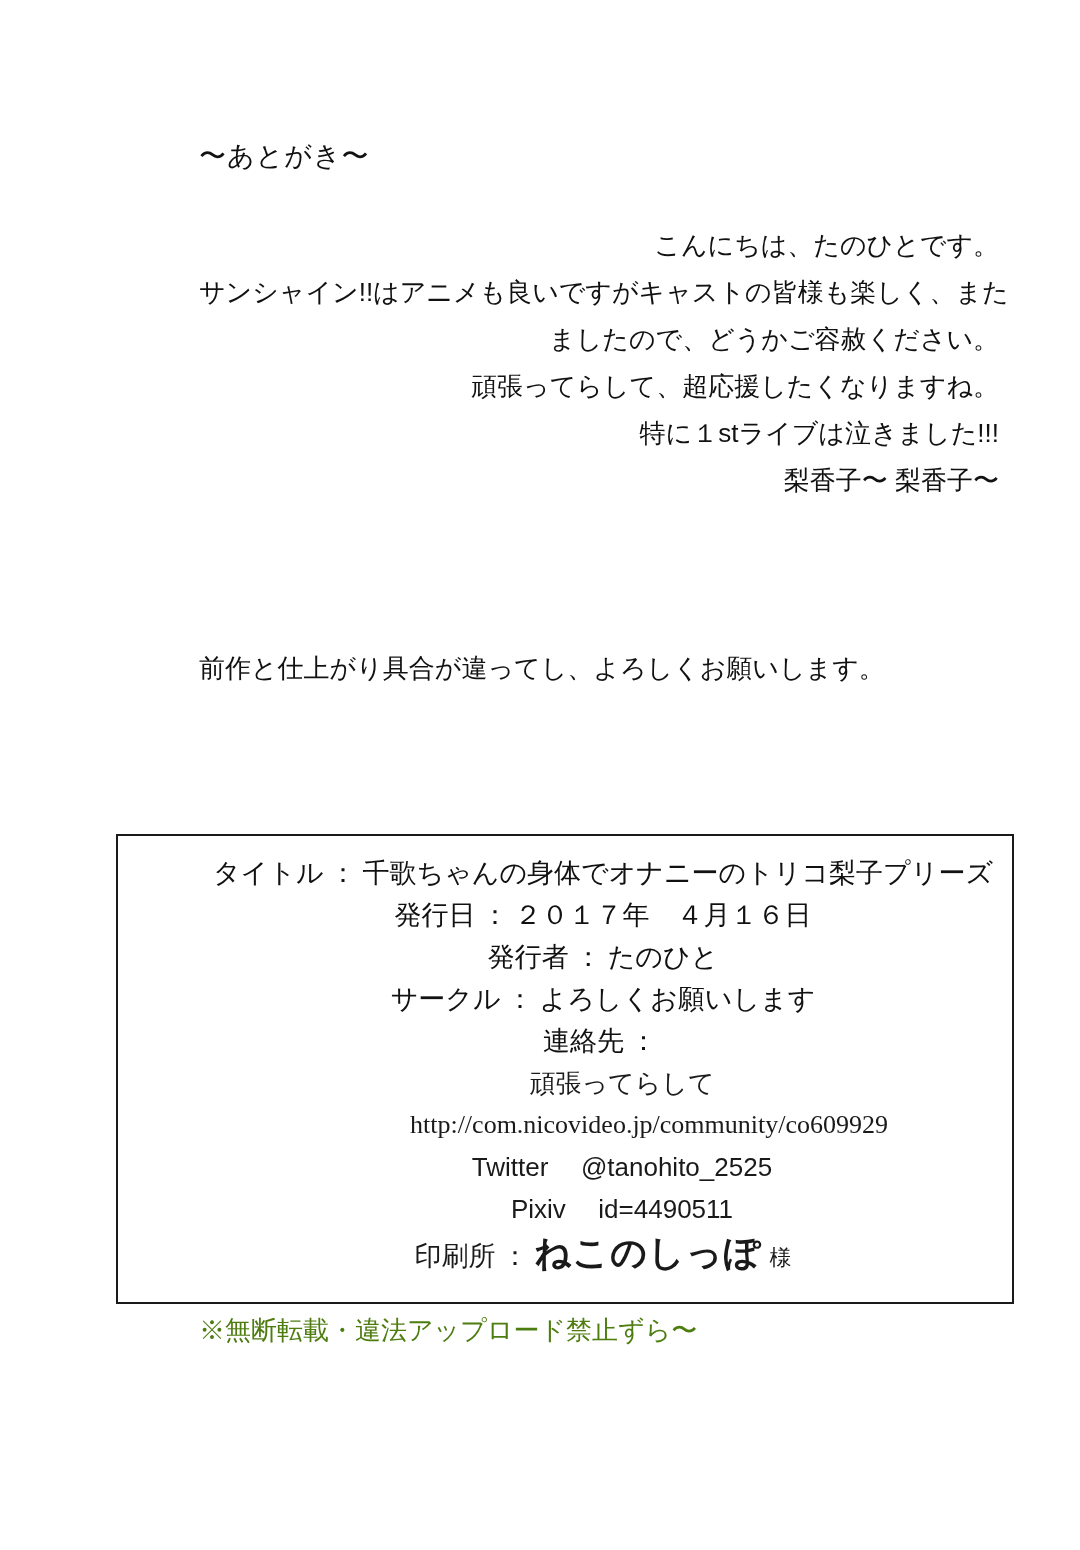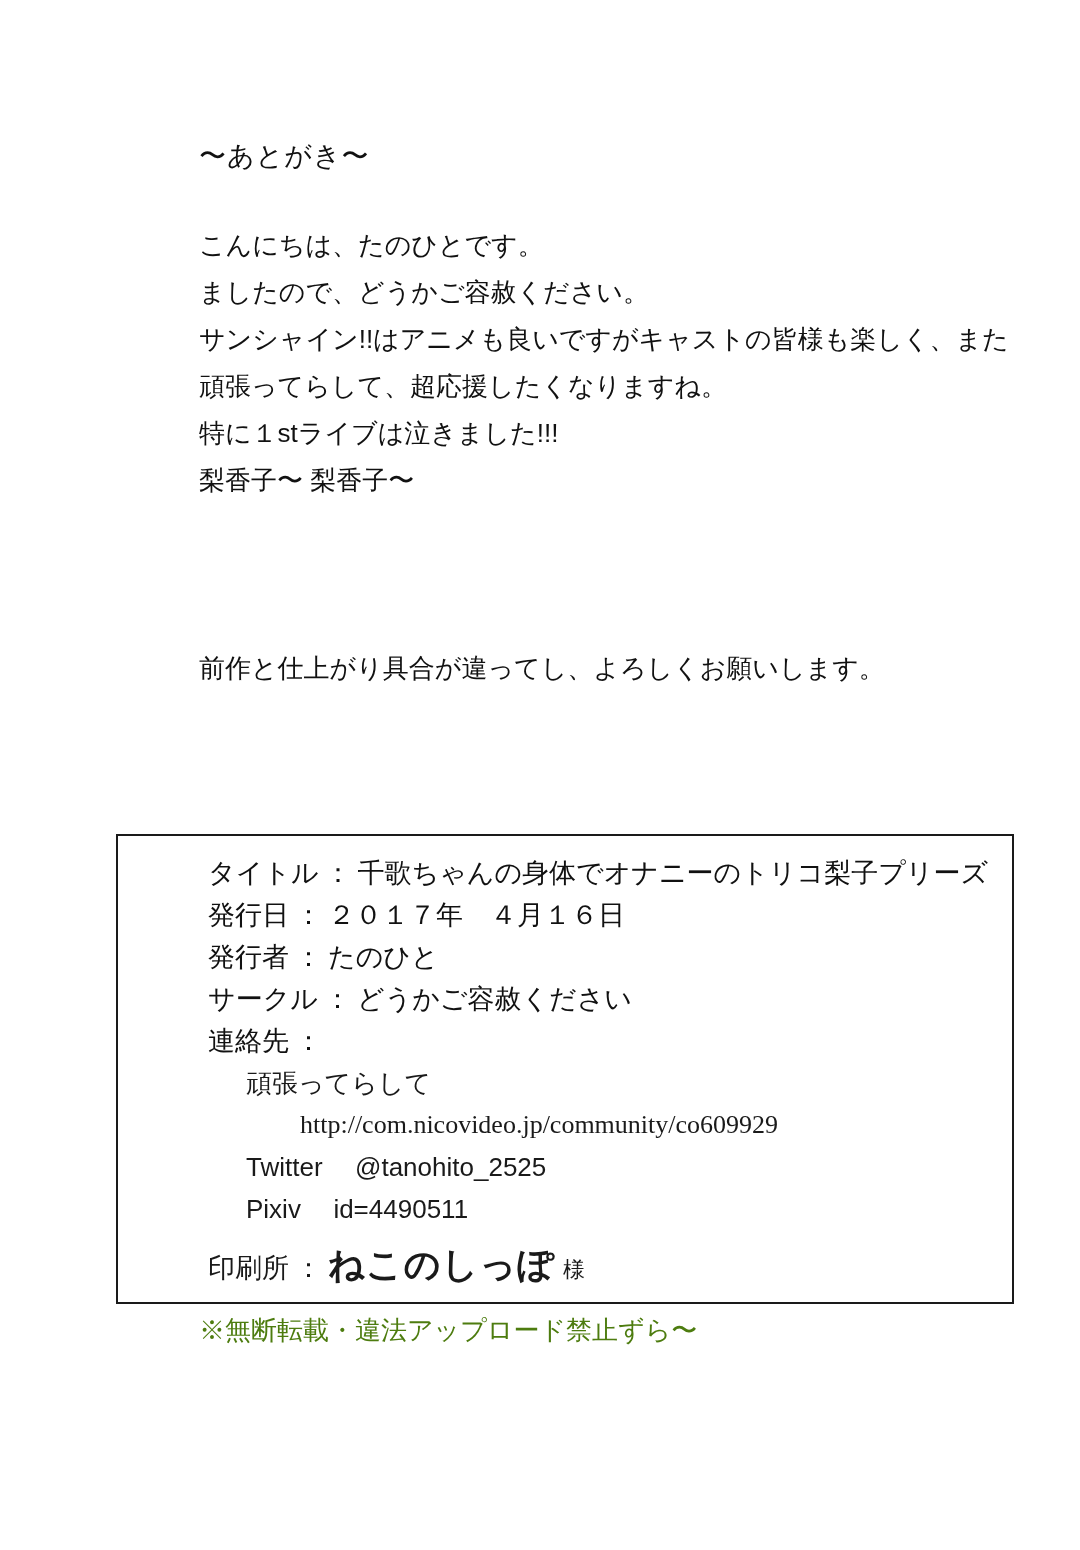--- a/index.html
+++ b/index.html
@@ -38,20 +38,21 @@
     position: absolute;
     left: 155px;
     top: 222px;
     width: 800px;
     font-size: 26px;
     line-height: 47px;
     color: #111;
   }
   .afterword-body .line {
     white-space: nowrap;
+    text-align: right;
   }
   .afterword-tail {
     position: absolute;
     left: 155px;
     top: 645px;
     width: 820px;
     font-size: 26px;
     line-height: 47px;
     color: #111;
   }
@@ -61,20 +62,21 @@
 
   
   .colophon {
     position: absolute;
     left: 72px;
     top: 834px;
     width: 898px;
     height: 470px;
     border: 2px solid #1a1a1a;
     box-sizing: border-box;
+    text-align: center;
   }
   .colophon-inner {
     position: absolute;
     left: 90px;
     top: 16px;
     width: 790px;
   }
   .colo-row {
     font-size: 27px;
     line-height: 42px;
@@ -102,21 +104,21 @@
   .colo-url {
     font-family: "Liberation Serif", serif;
   }
   .colo-contact-line {
     font-size: 26px;
     line-height: 42px;
     white-space: nowrap;
   }
   .printer-row {
     font-size: 27px;
-    line-height: 62px;
+    line-height: 37px;
     white-space: nowrap;
     margin-top: 4px;
   }
   .printer-name {
     font-size: 36px;
     font-weight: 700;
     letter-spacing: 1px;
   }
   .printer-suffix {
     font-size: 22px;
@@ -135,22 +137,22 @@
 </style>
 </head>
 <body>
 
 <div class="page">
 
   <div class="afterword-heading">〜あとがき〜</div>
 
   <div class="afterword-body">
     <div class="line">こんにちは、たのひとです。</div>
+    <div class="line">サンシャイン!!はアニメも良いですがキャストの皆様も楽しく、また</div>
     <div class="line">ましたので、どうかご容赦ください。</div>
-    <div class="line">サンシャイン!!はアニメも良いですがキャストの皆様も楽しく、また</div>
     <div class="line">頑張ってらして、超応援したくなりますね。</div>
     <div class="line">特に１stライブは泣きました!!!</div>
     <div class="line">梨香子〜 梨香子〜</div>
   </div>
 
   <div class="afterword-tail">
     <div class="line">前作と仕上がり具合が違ってし、よろしくお願いします。</div>
   </div>
 
   <div class="colophon">
@@ -162,21 +164,21 @@
 
       <div class="colo-row">
         <span class="colo-label">発行日</span><span class="colo-sep">：</span><span class="colo-value">２０１７年　４月１６日</span>
       </div>
 
       <div class="colo-row">
         <span class="colo-label">発行者</span><span class="colo-sep">：</span><span class="colo-value">たのひと</span>
       </div>
 
       <div class="colo-row">
-        <span class="colo-label">サークル</span><span class="colo-sep">：</span><span class="colo-value">どうかご容赦ください</span>
+        <span class="colo-label">サークル</span><span class="colo-sep">：</span><span class="colo-value">よろしくお願いします</span>
       </div>
 
       <div class="colo-row">
         <span class="colo-label">連絡先</span><span class="colo-sep">：</span>
       </div>
 
       <div class="colo-contact-line colo-indent-1">頑張ってらして</div>
       <div class="colo-contact-line colo-indent-2 colo-url">http://com.nicovideo.jp/community/co609929</div>
 
       <div class="colo-contact-line colo-indent-1">

